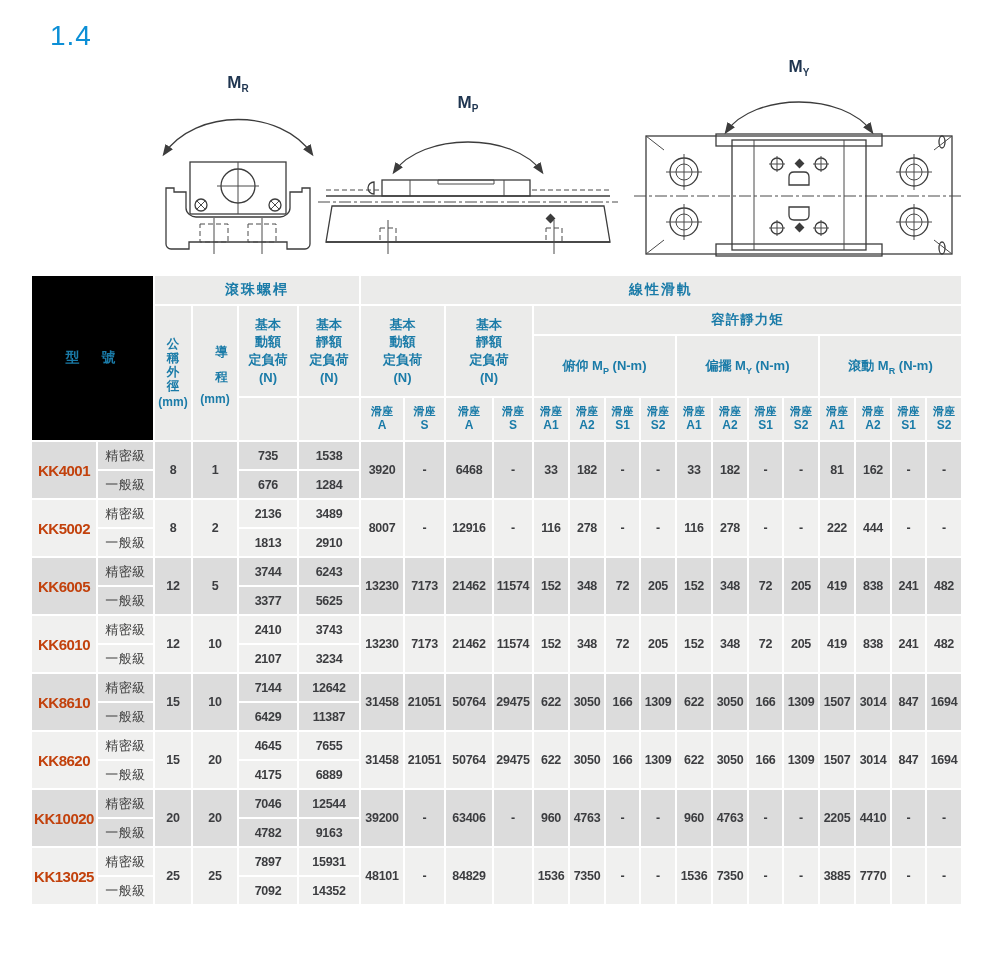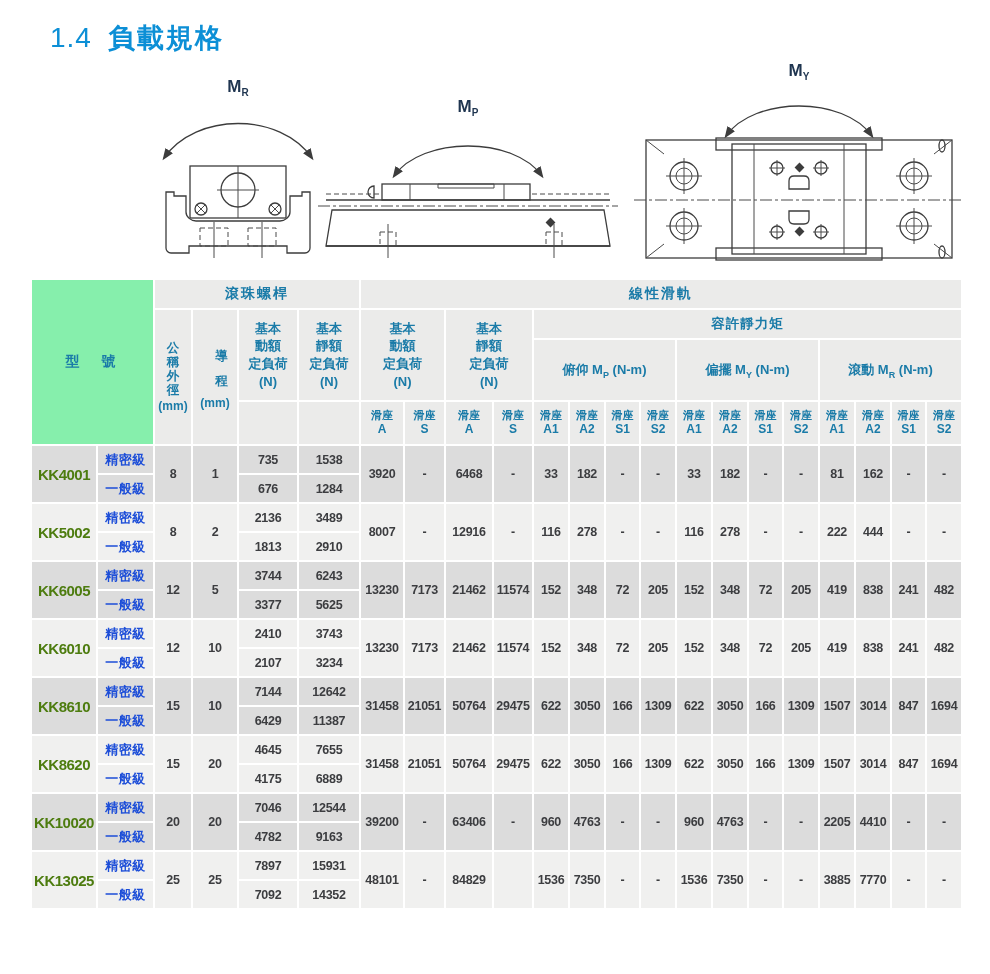--- a/index.html
+++ b/index.html
@@ -20,42 +20,41 @@
   .lnthin{stroke:#4a4a4a;stroke-width:1;fill:none;}
   .dash{stroke-dasharray:5 3;}
   .dashdot{stroke-dasharray:12 3 3 3;}
   .fillDark{fill:#3c3c3c;stroke:none;}
 
   
   table{border-collapse:collapse;table-layout:fixed;width:930px;margin:10px 0 0 30px;}
   td,th{border:2px solid #ffffff;text-align:center;vertical-align:middle;padding:0;overflow:hidden;}
   th{background:#ebebea;color:#1a7ba8;font-weight:bold;}
   .th-big{font-size:14px;height:28px;letter-spacing:2px;}
-  .th-model{font-size:14px;letter-spacing:4px;background:#86efac;}
+  .th-model{font-size:14px;letter-spacing:4px;background:#000000;}
   .hdr-ml{white-space:pre-line;font-size:13px;line-height:1.35;}
   .vchars{width:15px;margin:0 auto;word-break:break-all;line-height:1.12;font-size:12.5px;}
   .vchars.spread{line-height:2.0;margin-left:21px;}
   .unit{font-size:12px;font-weight:bold;margin-top:2px;}
   .th-moment{font-size:13px;height:60px;}
   .th-moment sub{font-size:9px;}
   .th-static{font-size:13.5px;height:28px;letter-spacing:1px;}
   .slider-cell{font-size:11px;line-height:1.25;height:42px;}
   .slider-cell b{font-size:12px;}
   .row-dark td{background:#dcdcdc;}
   .row-light td{background:#f0f0ef;}
   td.num{font-size:12.5px;font-weight:bold;color:#3c3d40;height:27px;letter-spacing:-0.3px;}
-  td.model{font-size:15px;font-weight:bold;color:#4d7c0f;letter-spacing:-0.5px;}
-  td.grade{font-size:13px;font-weight:bold;color:#1d4ed8;letter-spacing:0.5px;}
+  td.model{font-size:15px;font-weight:bold;color:#c2410c;letter-spacing:-0.5px;}
+  td.grade{font-size:13px;font-weight:normal;color:#404040;letter-spacing:0.5px;}
 </style>
 </head>
 <body>
 
 <div class="title">
   <span class="num">1.4</span>
-  <span class="txt">負載規格</span>
 </div>
 
 <div class="diagrams">
 
   <div class="diag" style="left:138px;top:18px;width:200px;">
     <div class="diag-label"><span>M</span><sub>R</sub></div>
     <svg width="200" height="170" viewBox="0 0 200 170">
       <defs>
         <marker id="ah1" markerWidth="10" markerHeight="8" refX="7" refY="3.5" orient="auto-start-reverse">
           <path d="M0,0 L9,3.5 L0,7 z" fill="#3c3c3c"></path>

